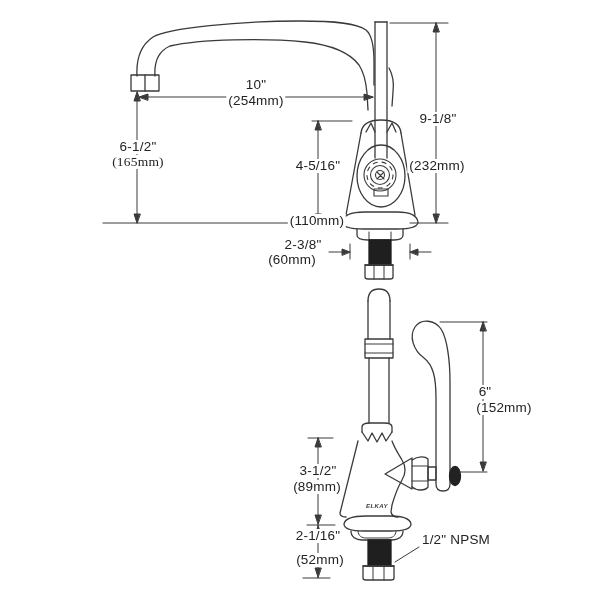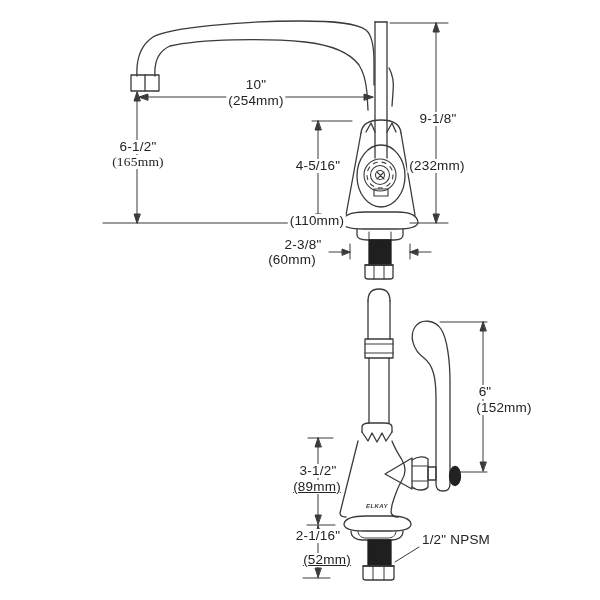--- a/index.html
+++ b/index.html
@@ -207,21 +207,21 @@
   <div class="dim-label" style="left:318px;top:166px;">4-5/16"</div>
   <div class="dim-label" style="left:317px;top:181px;margin-top:40px;">(110mm)</div>
 
   <div class="dim-label" style="left:303px;top:245px;">2-3/8"</div>
   <div class="dim-label" style="left:292px;top:260px;">(60mm)</div>
 
   <div class="dim-label" style="left:485px;top:392px;">6"</div>
   <div class="dim-label" style="left:486px;top:408px;margin-left:18px;">(152mm)</div>
 
   <div class="dim-label" style="left:318px;top:471px;">3-1/2"</div>
-  <div class="dim-label" style="left:317px;top:487px;text-decoration:underline;">(89mm)</div>
+  <div class="dim-label" style="left:317px;top:487px;">(89mm)</div>
 
   <div class="dim-label" style="left:318px;top:536px;">2-1/16"</div>
-  <div class="dim-label" style="left:327px;top:560px;text-decoration:underline;">(52mm)</div>
+  <div class="dim-label" style="left:320px;top:560px;">(52mm)</div>
 
   <div class="dim-label" style="left:456px;top:540px;">1/2" NPSM</div>
 
   <div class="brand" style="left:377px;top:506px;">ELKAY</div>
 </div>
 
 </body></html>

